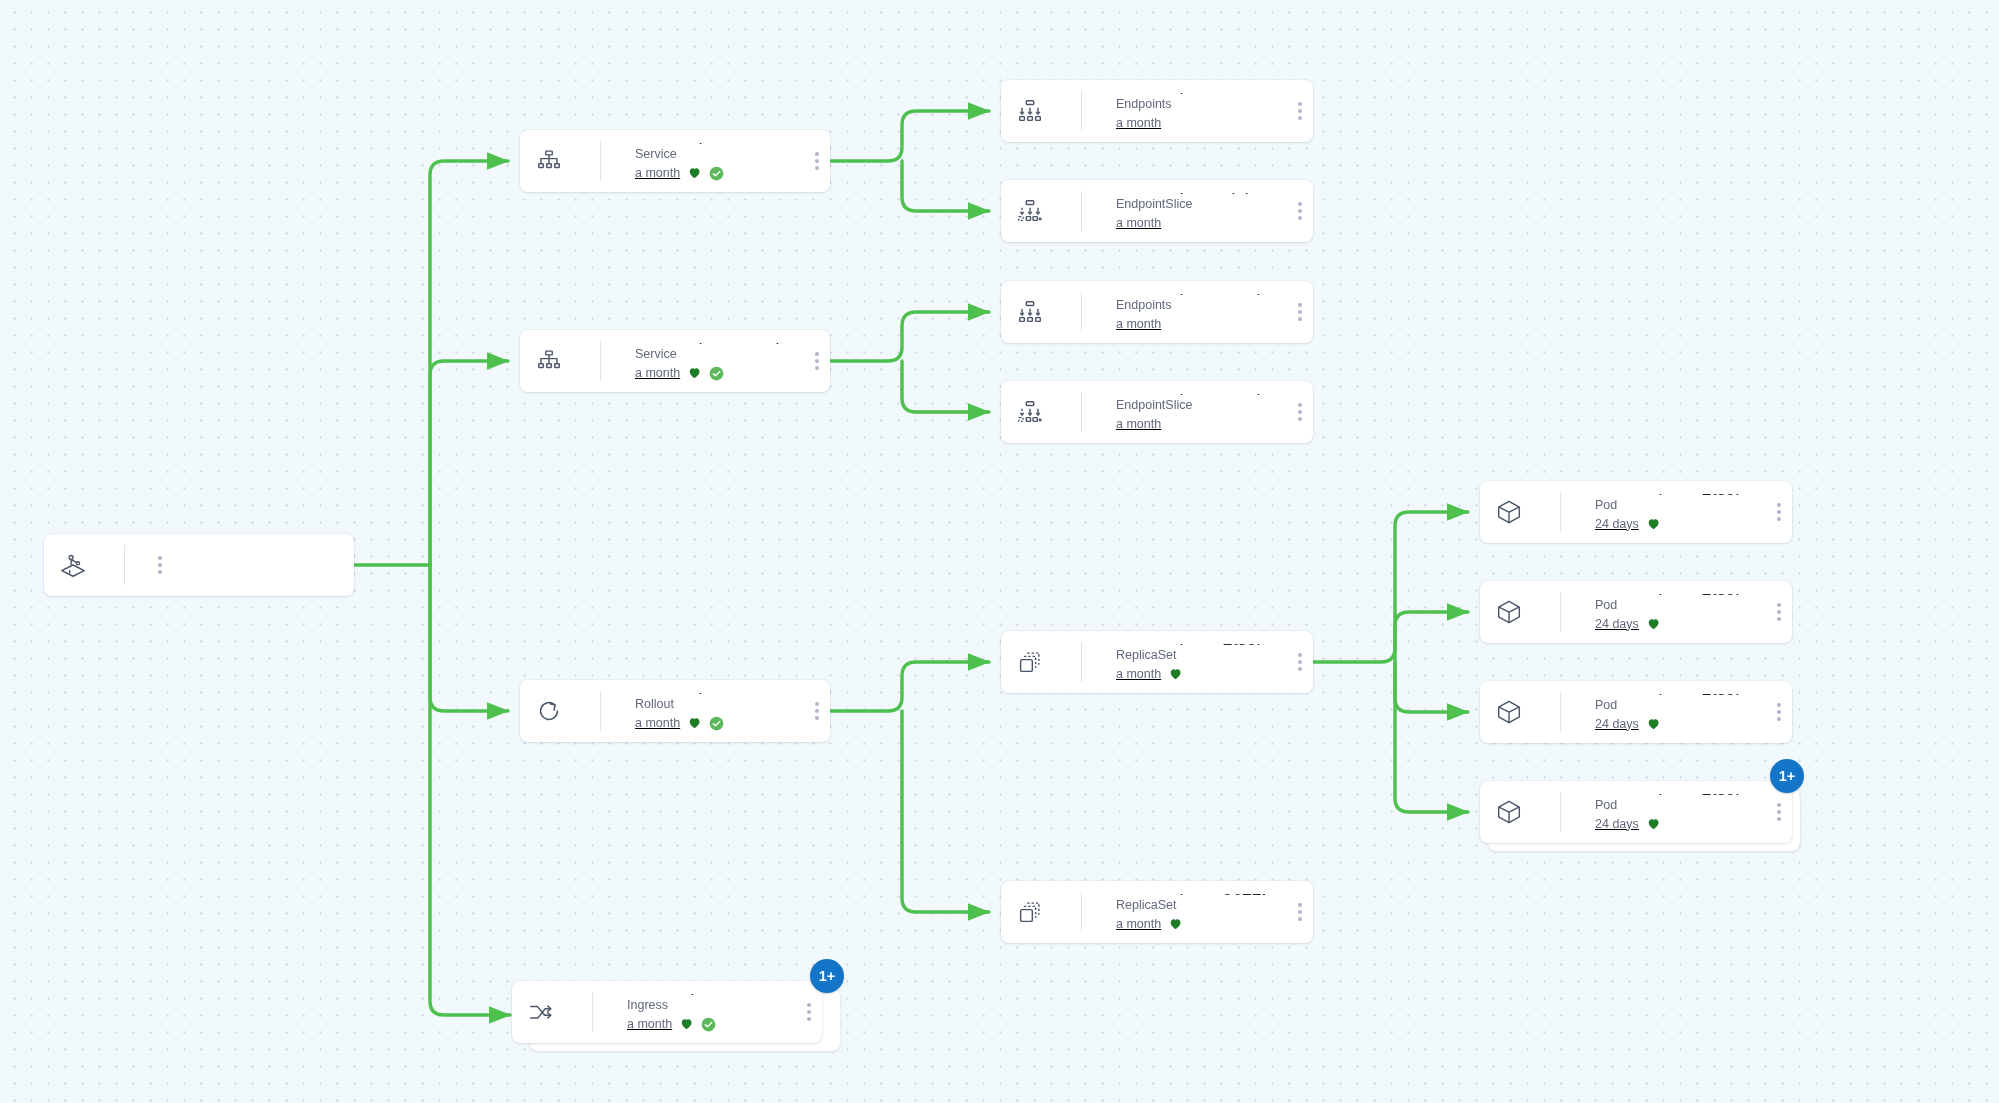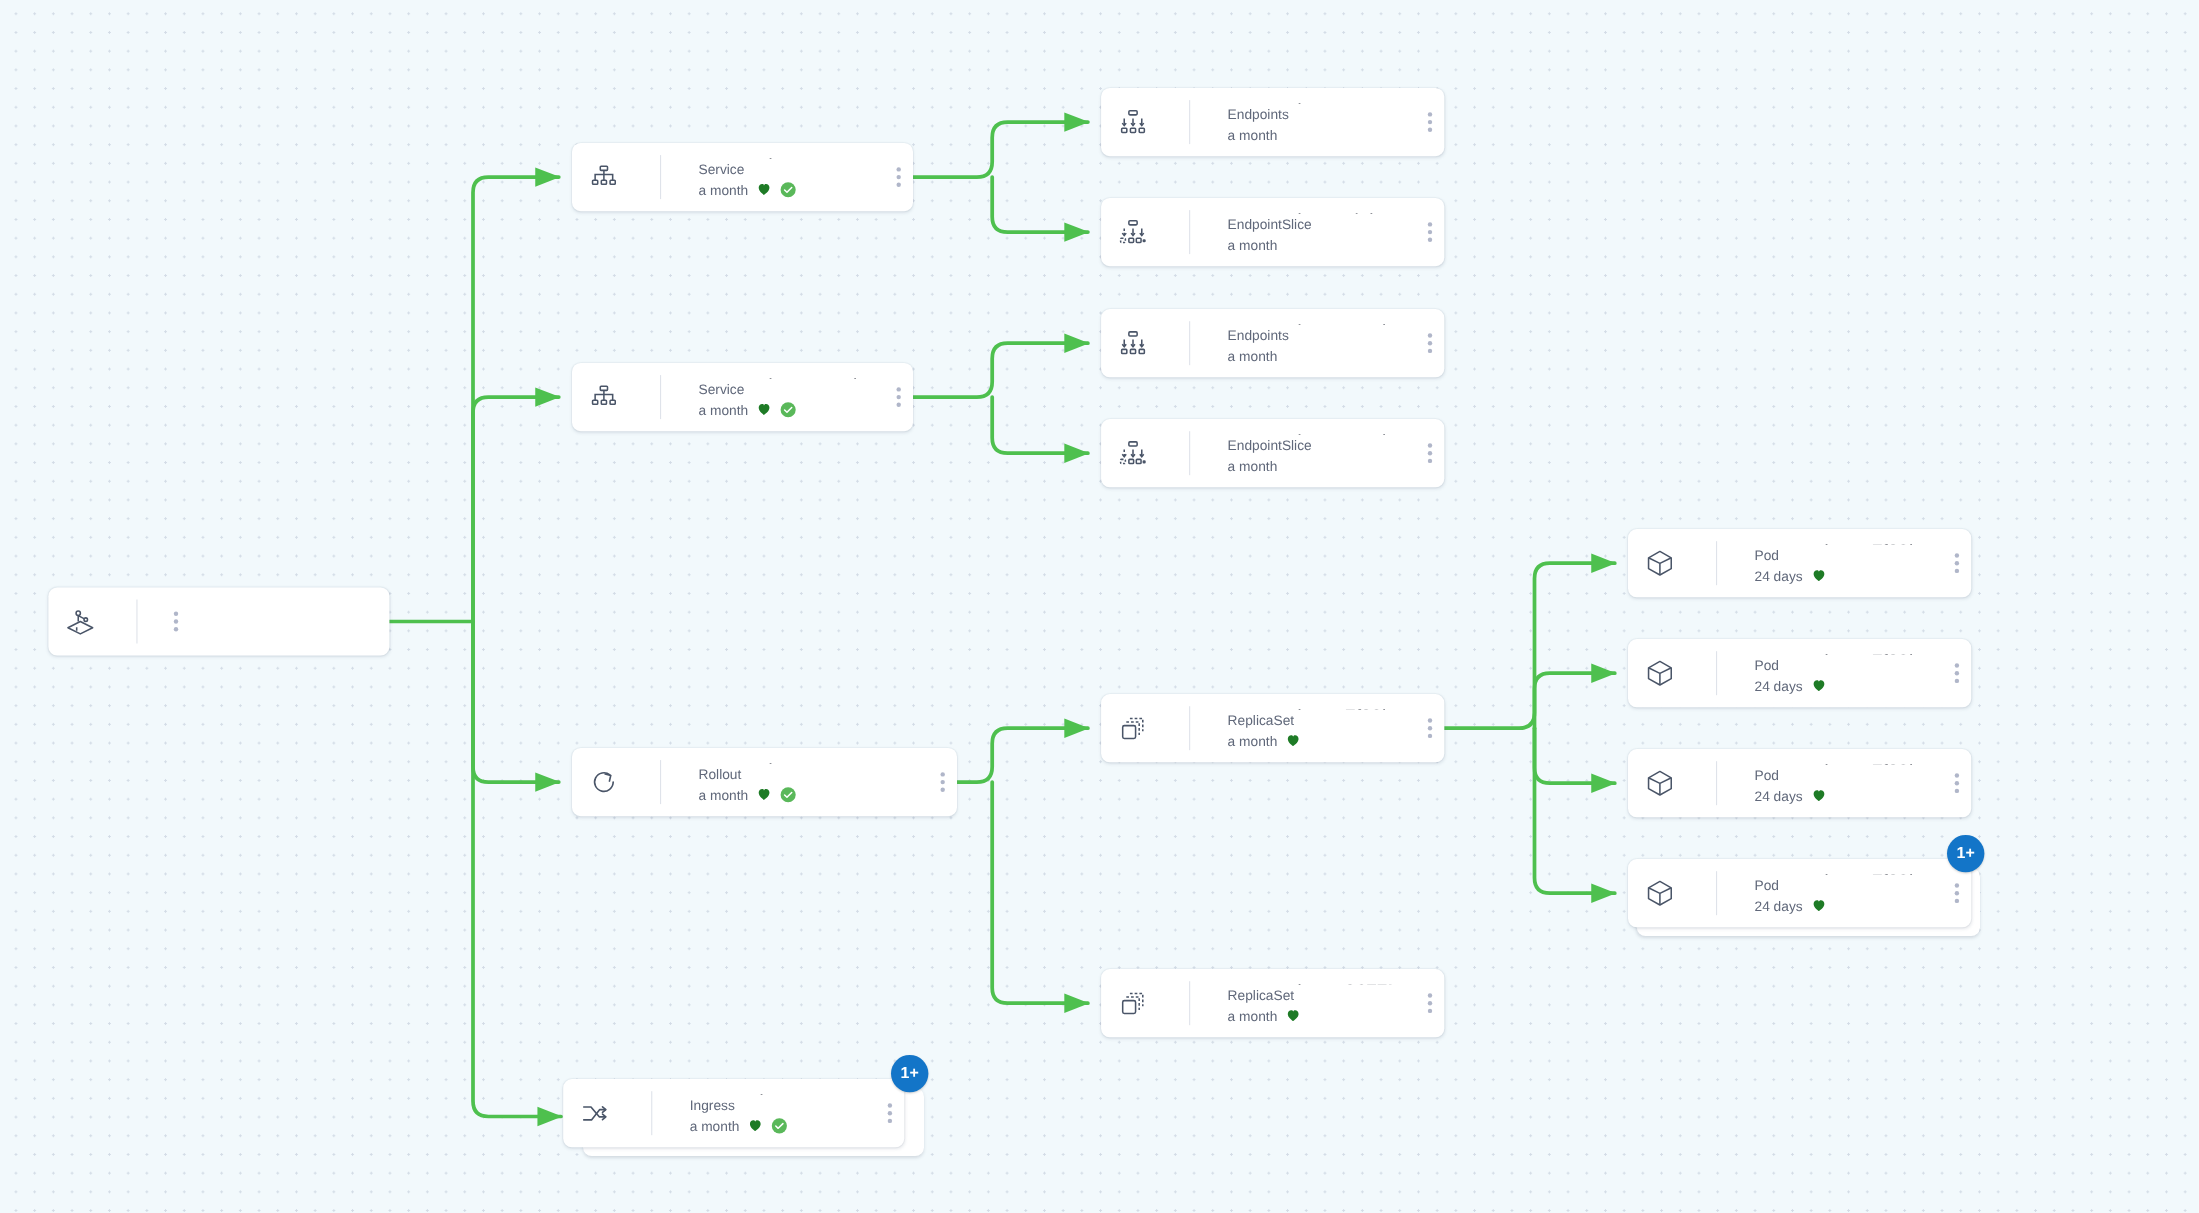--- a/index.html
+++ b/index.html
@@ -77,23 +77,25 @@
     letter-spacing: -0.1px;
   }
   .node .kind {
     font-size: 12.5px;
     color: #60687a;
     line-height: 1.5;
     margin-top: 1px;
   }
   .node .metarow {
     display: flex;
+    align-items: center;
     gap: 7px;
     margin-top: 1px;
     height: 18px;
+    text-decoration: underline;
   }
   .node .age {
     font-size: 12.5px;
     color: #60687a;
     line-height: 1.4;
   }
   .kebab {
     flex: 0 0 26px;
     width: 26px;
     display: flex;
@@ -253,21 +255,21 @@
               </svg>
             </span>
           </div>
         </div>
         <div class="kebab">
           <i></i>
           <i></i>
           <i></i>
         </div>
       </div>
-      <div class="node" style="left: 520px; top: 680px; width: 350px; height: 62px;">
+      <div class="node" style="left: 520px; top: 680px; width: 310px; height: 62px;">
         <div class="icon-col">
           <svg width="30" height="30" viewBox="0 0 32 32" fill="none" stroke="#4a5568" stroke-width="1.6" stroke-linecap="round">
       <path d="M25 16 A9 9 0 1 1 21.8 9.1"></path>
       <path d="M17.2 8.2 L22.6 9.6 L21.4 15"></path>
     </svg>
         </div>
         <div class="divider"></div>
         <div class="text-col">
           <div class="title">canary-demo</div>
           <div class="kind">Rollout</div>

